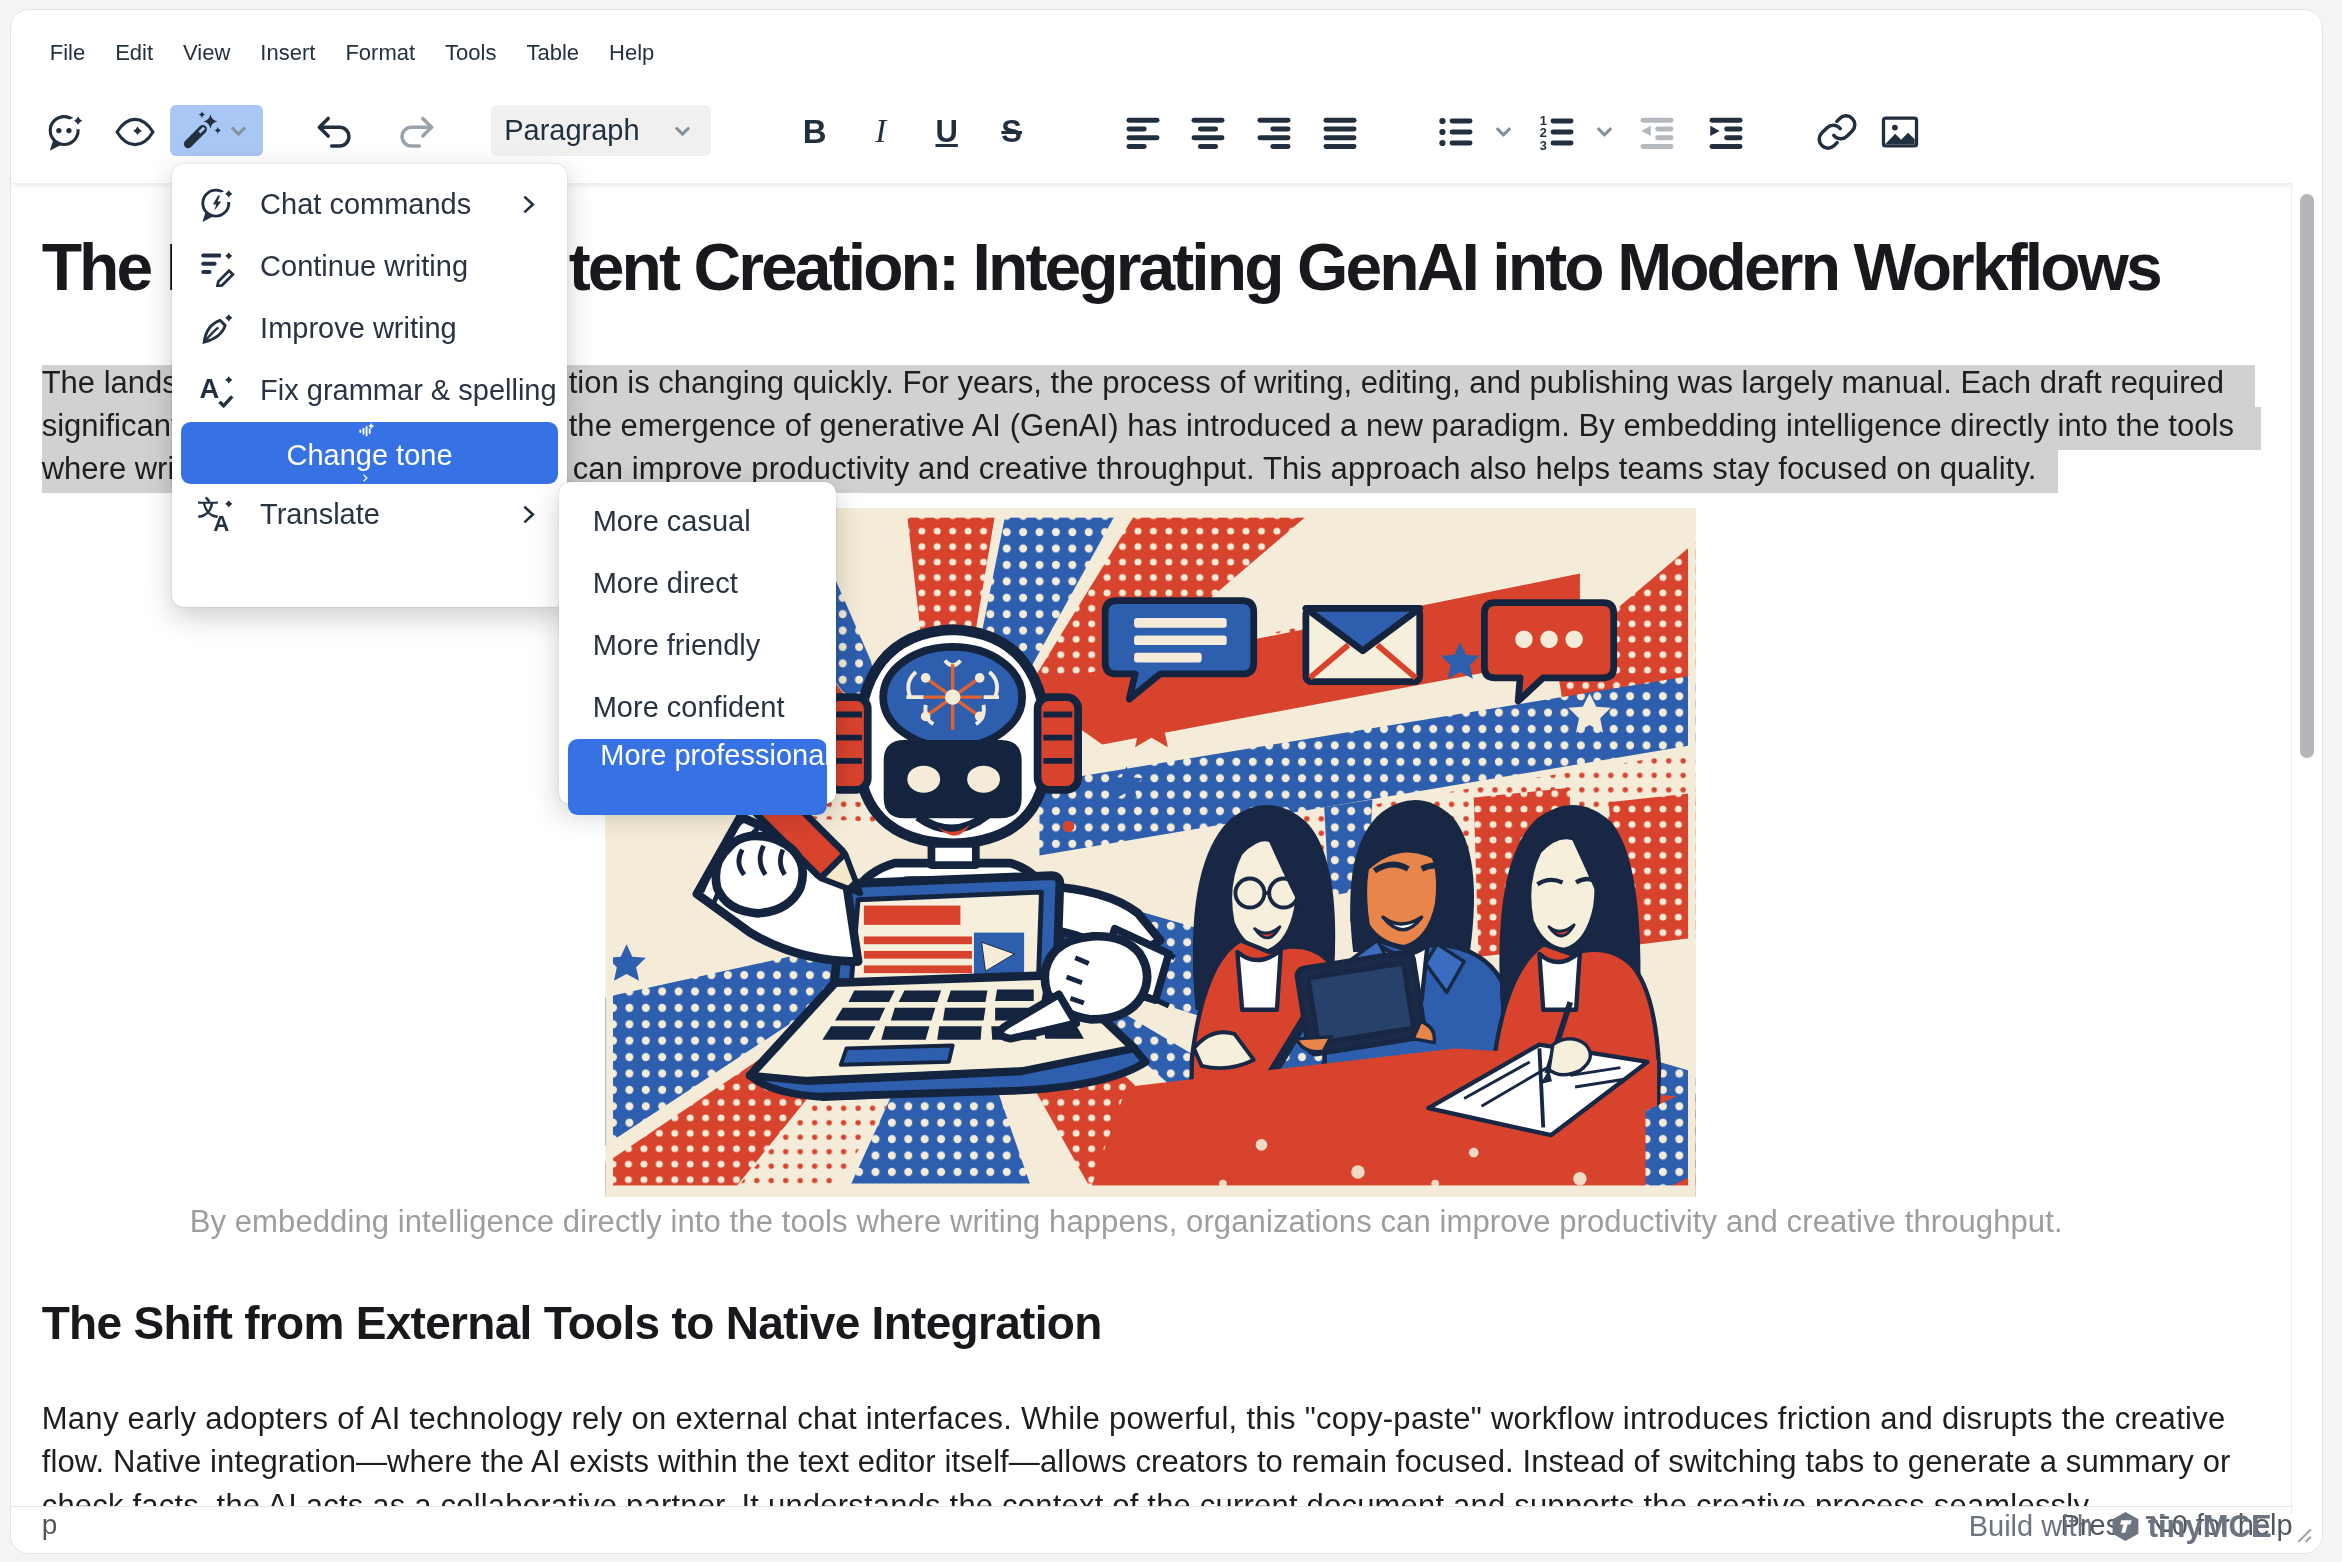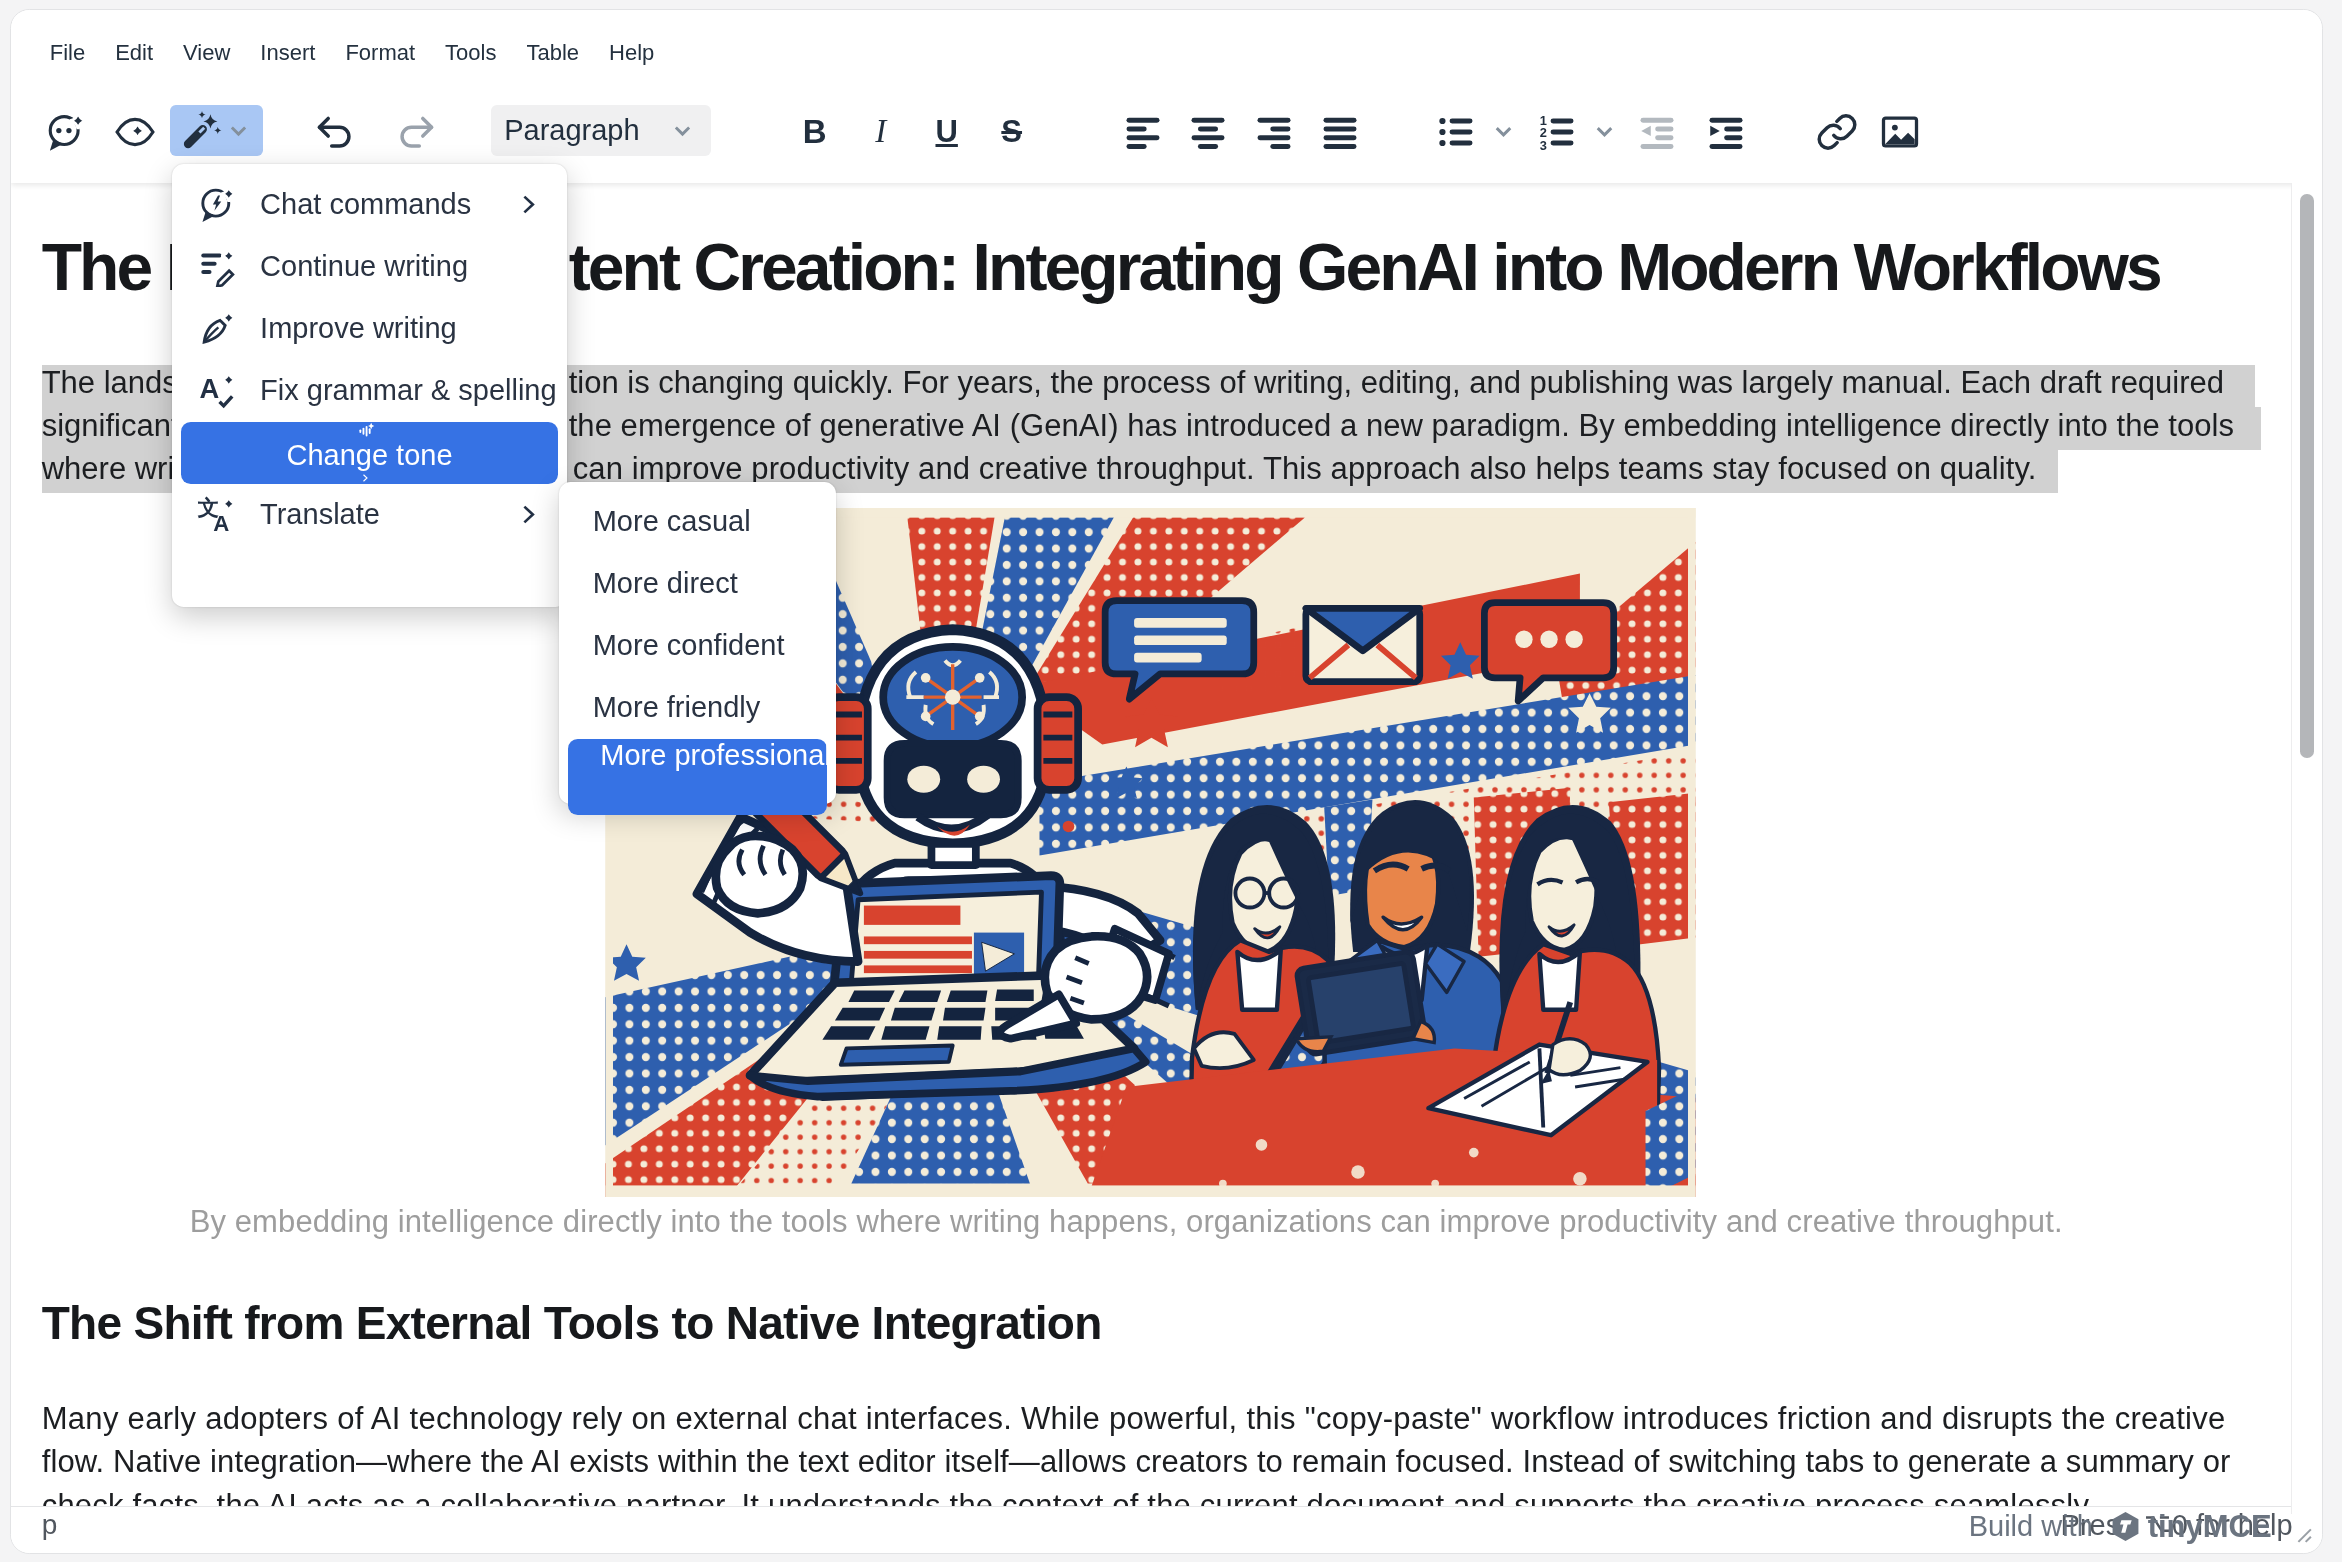--- a/index.html
+++ b/index.html
@@ -581,22 +581,22 @@
   </div>
 </div>
 <div id="submenu" class="menu" style="left:559px; top:482px; width:277px; height:322px; padding:8.7px 0;">
   <div class="mi" style="height:62px; padding-left:25px;">
       <span class="lbl">More casual</span>
     </div>
   <div class="mi" style="height:62px; padding-left:25px;">
       <span class="lbl">More direct</span>
     </div>
   <div class="mi" style="height:62px; padding-left:25px;">
+      <span class="lbl">More friendly</span>
+    </div>
+  <div class="mi" style="height:62px; padding-left:25px;">
       <span class="lbl">More confident</span>
-    </div>
-  <div class="mi" style="height:62px; padding-left:25px;">
-      <span class="lbl">More friendly</span>
     </div>
   <div class="mi sel" style="height:76px; padding-left:36px;">
       <span class="lbl">More professional</span>
     </div>
 </div>
 
 
 </body></html>

